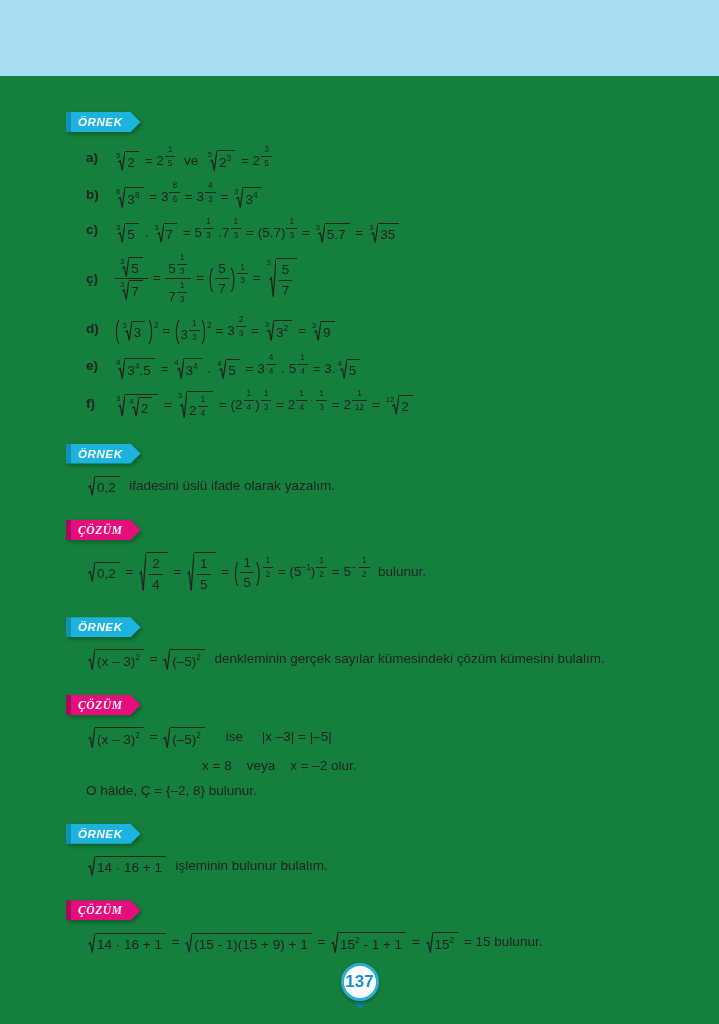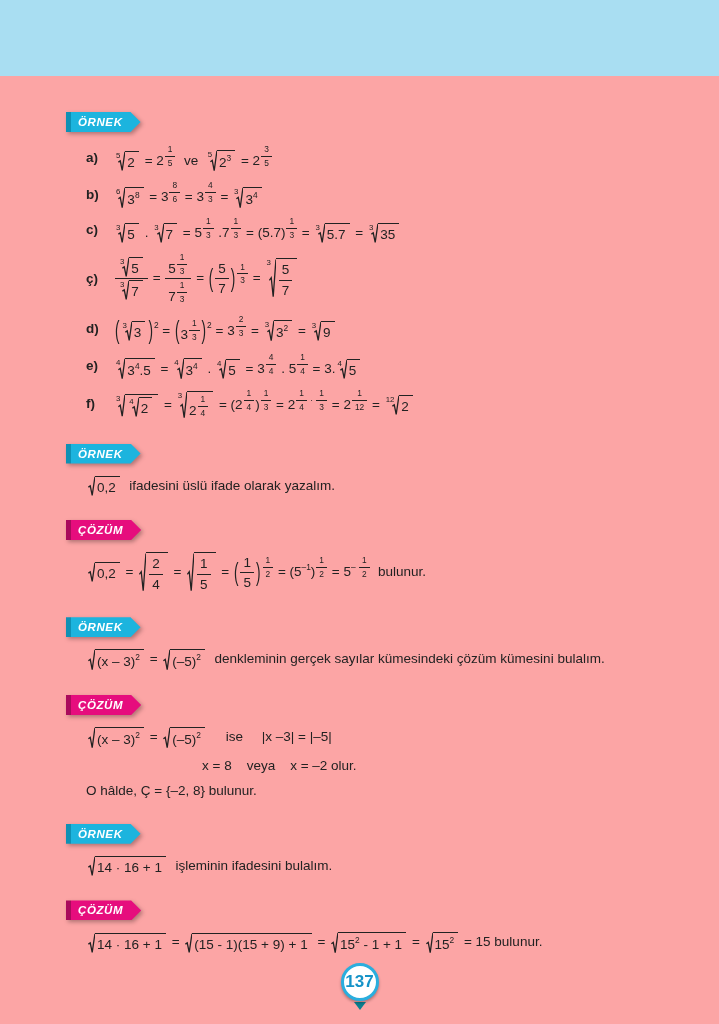--- a/index.html
+++ b/index.html
@@ -1,28 +1,28 @@
 <!DOCTYPE html>
 <html lang="tr" style="--header-band: #a9def2; --ornek-badge: #1cb4de; --ornek-badge-dark: #0f90b4; --cozum-badge: #e60d7d; --cozum-badge-dark: #aa0a5c; --page-number-blue: #1593c8; --circle-border: #2aaede; --pin-teal: #0b7f90; --text: #222222;"><head>
 <meta charset="utf-8">
 <style>
   html,body{margin:0;padding:0;}
   body{background:#e9e9e9;font-family:"Liberation Sans",sans-serif;}
-  .page{position:relative;width:719px;height:1024px;margin:0 auto;background:#fca5a5;overflow:hidden;color:var(--text,#222);}
+  .page{position:relative;width:719px;height:1024px;margin:0 auto;background:#15803d;overflow:hidden;color:var(--text,#222);}
   .top-band{height:76px;background:var(--header-band,#a9def2);}
   .content{padding:36px 56px 0 66px;font-size:13.5px;}
 
   
   .sec{margin-bottom:24px;}
   .badge-wrap{display:inline-block;filter:drop-shadow(2px 2.5px 2px rgba(0,0,0,.30));}
   .badge{color:#fff;font-weight:bold;font-style:italic;font-size:11.5px;letter-spacing:.6px;
          padding:4px 18px 4px 12px;
          clip-path:polygon(0 0,calc(100% - 10px) 0,100% 50%,calc(100% - 10px) 100%,0 100%);}
   .ornek{background:linear-gradient(90deg,var(--ornek-badge-dark,#0f90b4) 0 5px,var(--ornek-badge,#1cb4de) 5px);}
-  .cozum{background:linear-gradient(90deg,var(--cozum-badge-dark,#aa0a5c) 0 5px,var(--cozum-badge,#e60d7d) 5px);}
+  .cozum{background:linear-gradient(90deg,var(--cozum-badge-dark,#aa0a5c) 0 5px,var(--cozum-badge,#e60d7d) 5px);font-family:Liberation Serif, serif;}
 
   .block{margin:12px 0 0 20px;}
 
   
   .mrow{display:flex;align-items:center;margin:8px 0;line-height:1.3;}
   .mlabel{flex:none;width:28px;font-weight:bold;}
   .mexpr{flex:1;}
   .mtxt{white-space:pre;}
   .msup{display:inline-block;font-size:0.62em;vertical-align:0.75em;white-space:pre;}
   .mfrac{display:inline-block;vertical-align:middle;text-align:center;margin:0 1px;}
@@ -316,21 +316,21 @@
       <div class="badge-wrap">
         <div class="badge ornek">ÖRNEK</div>
       </div>
       <div class="block">
         <div class="mrow">
             <span class="mexpr"><span class="msqrt">
                 <svg class="rsign" viewBox="0 0 10 24" preserveAspectRatio="none">
                   <path d="M0.5 13 L3.2 11.5 L6 22.6 L9.9 0.9" fill="none" stroke="currentColor" stroke-width="1.3" vector-effect="non-scaling-stroke"></path>
                 </svg>
                 <span class="mbody"><span class="mtxt">14 · 16 + 1</span></span>
-              </span><span class="mtxt">  işleminin ifadesini bulalım.</span></span>
+              </span><span class="mtxt">  işleminin bulunur bulalım.</span></span>
           </div>
       </div>
     </section>
 
     <section class="sec">
       <div class="badge-wrap">
         <div class="badge cozum">ÇÖZÜM</div>
       </div>
       <div class="block">
         <div class="mrow">

